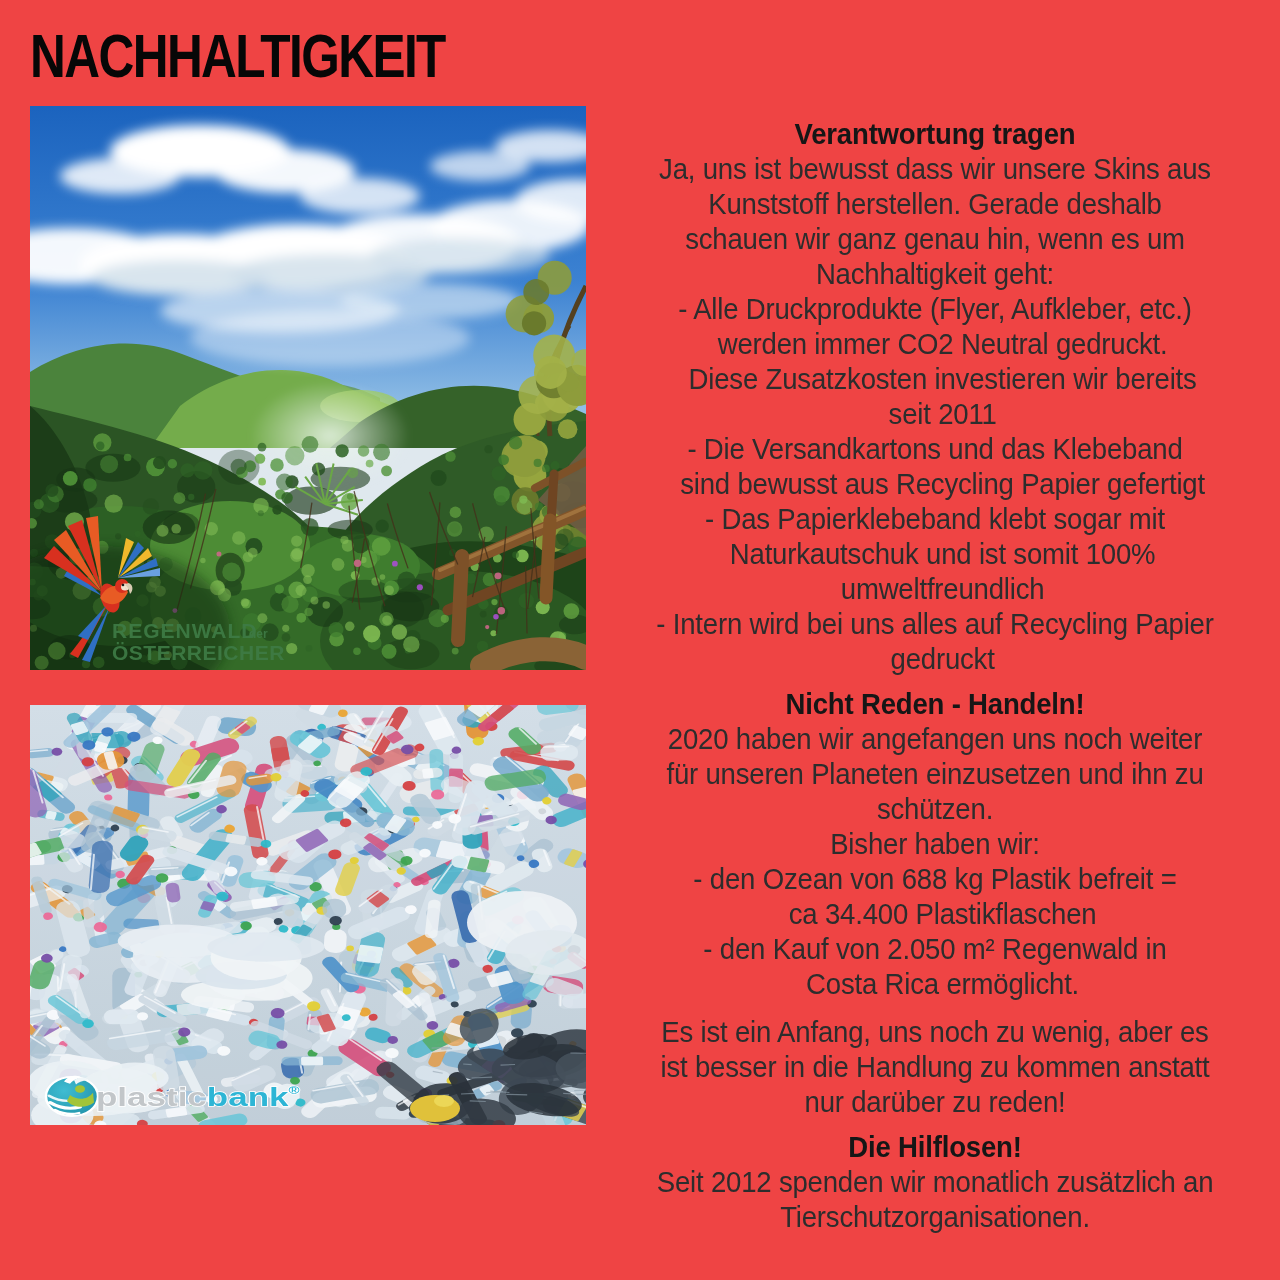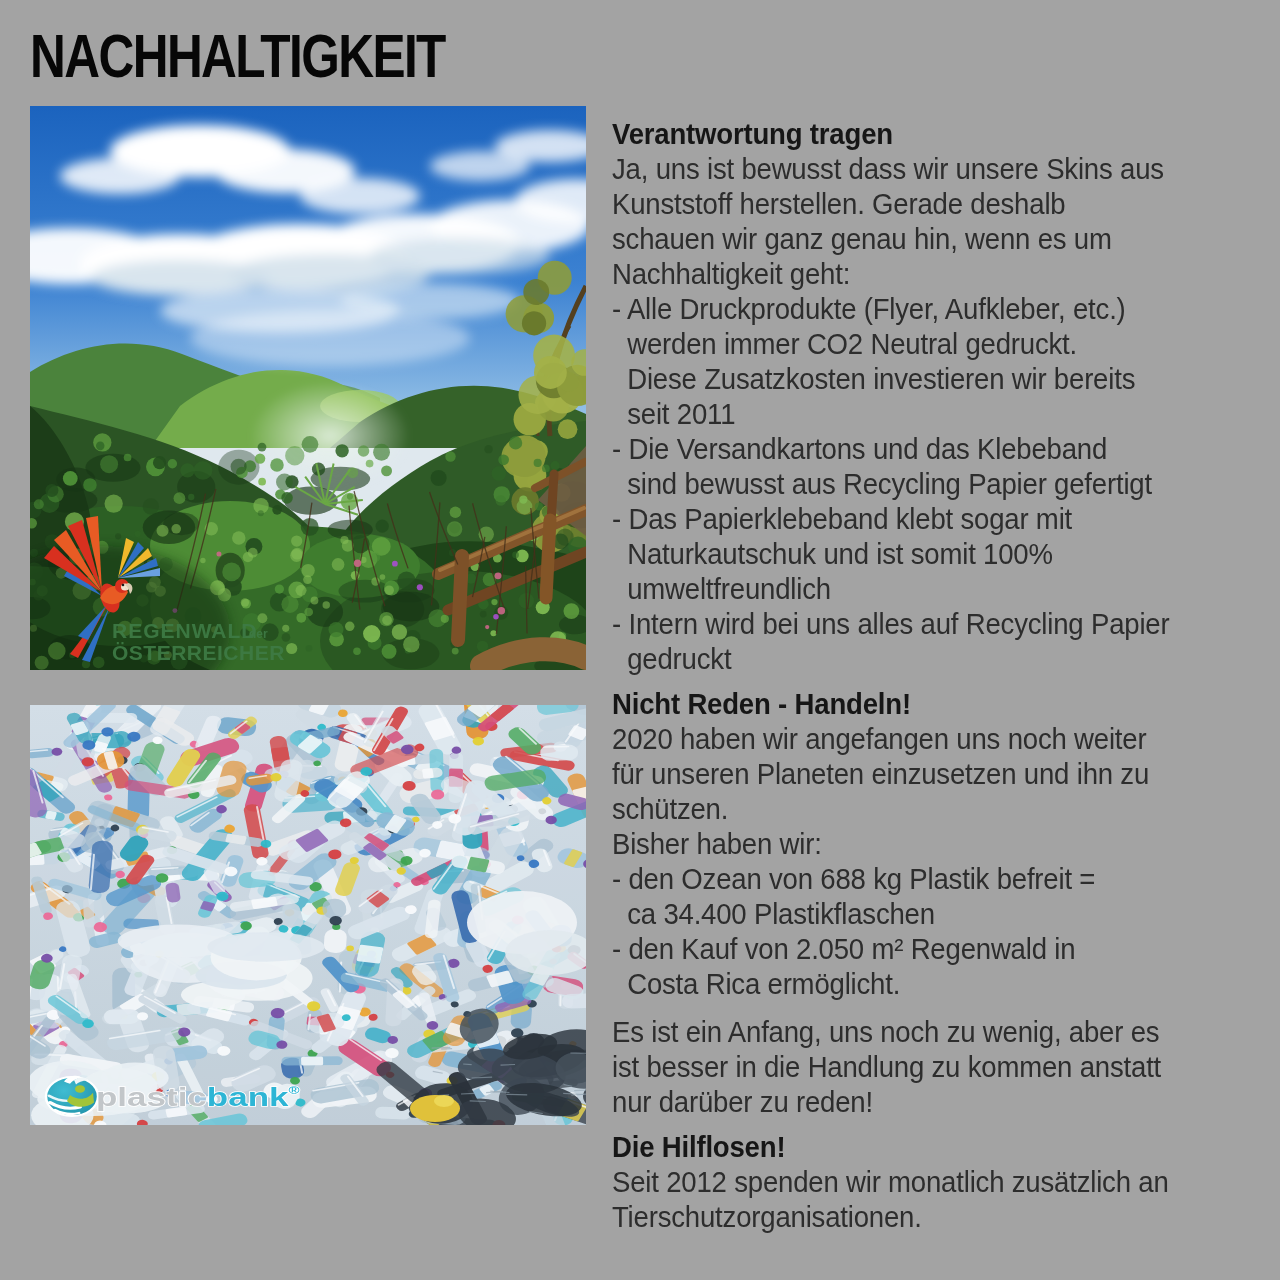--- a/index.html
+++ b/index.html
@@ -1,17 +1,17 @@
 <!DOCTYPE html>
 <html><head>
 <meta charset="utf-8">
 <style>
   html,body{margin:0;padding:0;background:#ffffff;}
   body{width:1280px;height:1280px;font-family:"Liberation Sans",sans-serif;}
-  .page{position:relative;width:1280px;height:1280px;background:#a3a3a3;overflow:hidden;}
+  .page{position:relative;width:1280px;height:1280px;background:#ef4444;overflow:hidden;text-align:center;}
   .title{position:absolute;left:30px;top:20px;margin:0;font-size:62px;font-weight:bold;
          letter-spacing:-2px;color:#070707;transform:scaleX(.8);transform-origin:0 0;white-space:nowrap;}
   .photo{position:absolute;left:30px;width:556px;overflow:hidden;background:#dfe8ee;}
   #rainforest{top:106px;height:564px;}
   #plastic{top:705px;height:420px;}
   .photo svg{display:block;width:100%;height:100%;}
   .col{position:absolute;left:612px;top:117px;width:680px;font-size:29px;line-height:35px;
        color:#2d2d2d;letter-spacing:-.2px;transform:scaleX(.95);transform-origin:0 0;}
   .heading{font-weight:bold;color:#161616;white-space:nowrap;}
   .section + .section{margin-top:10px;}

